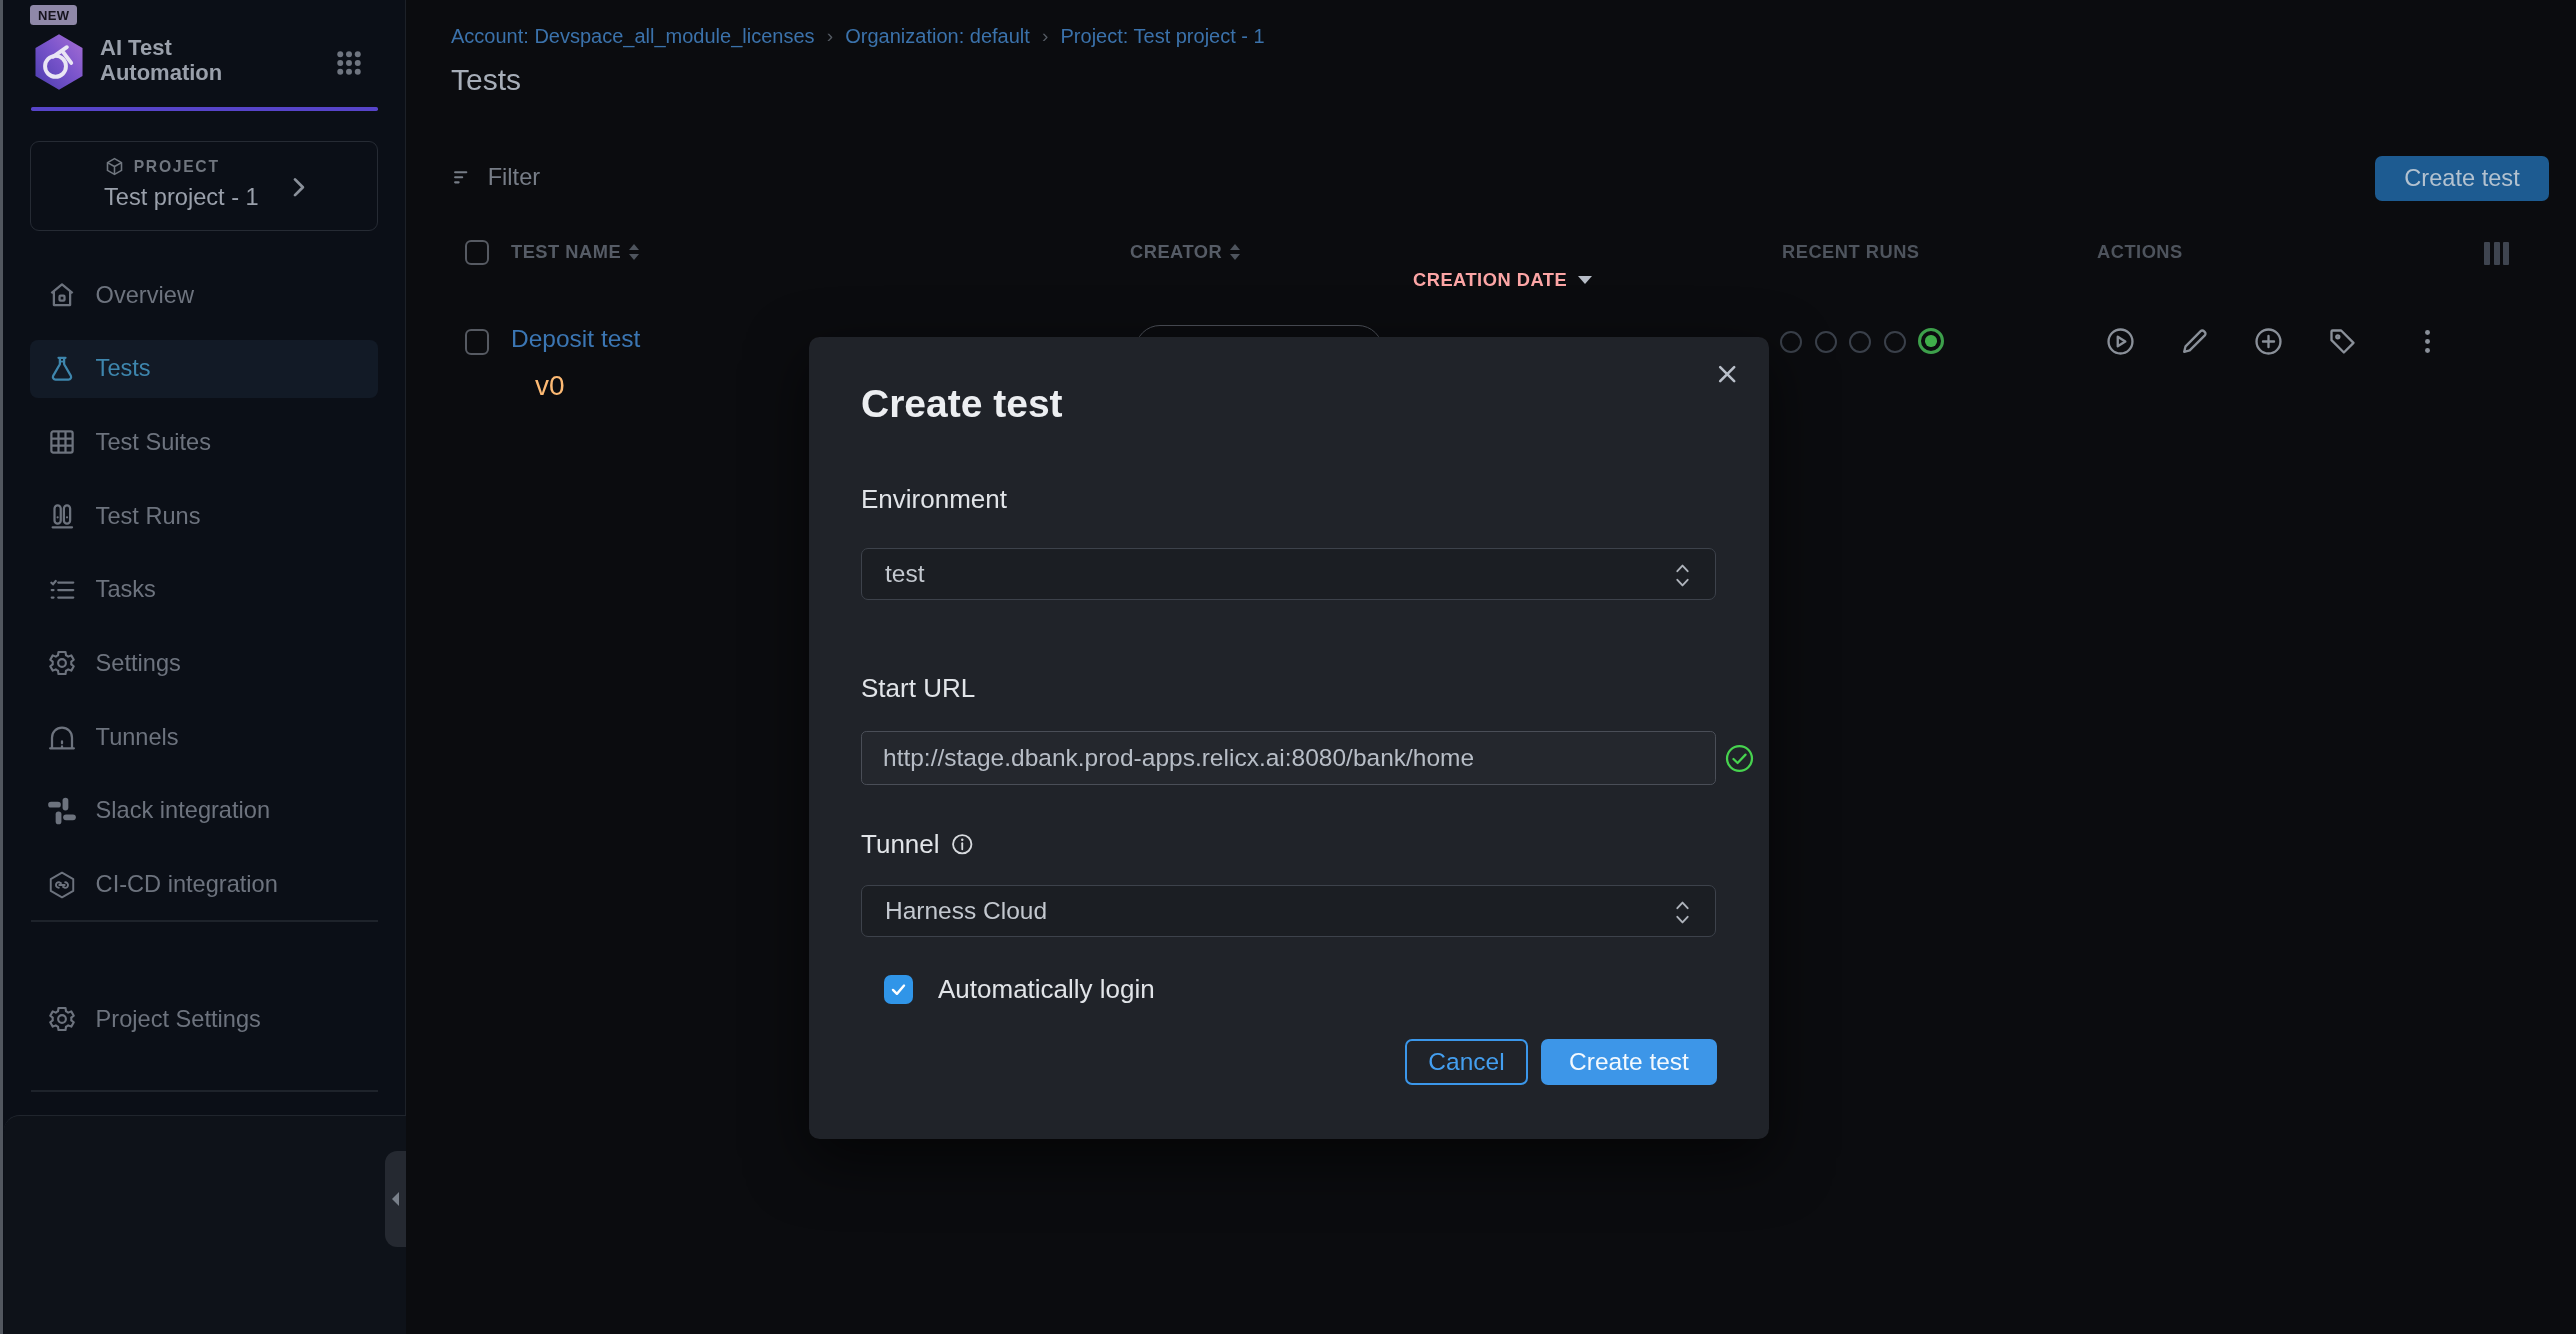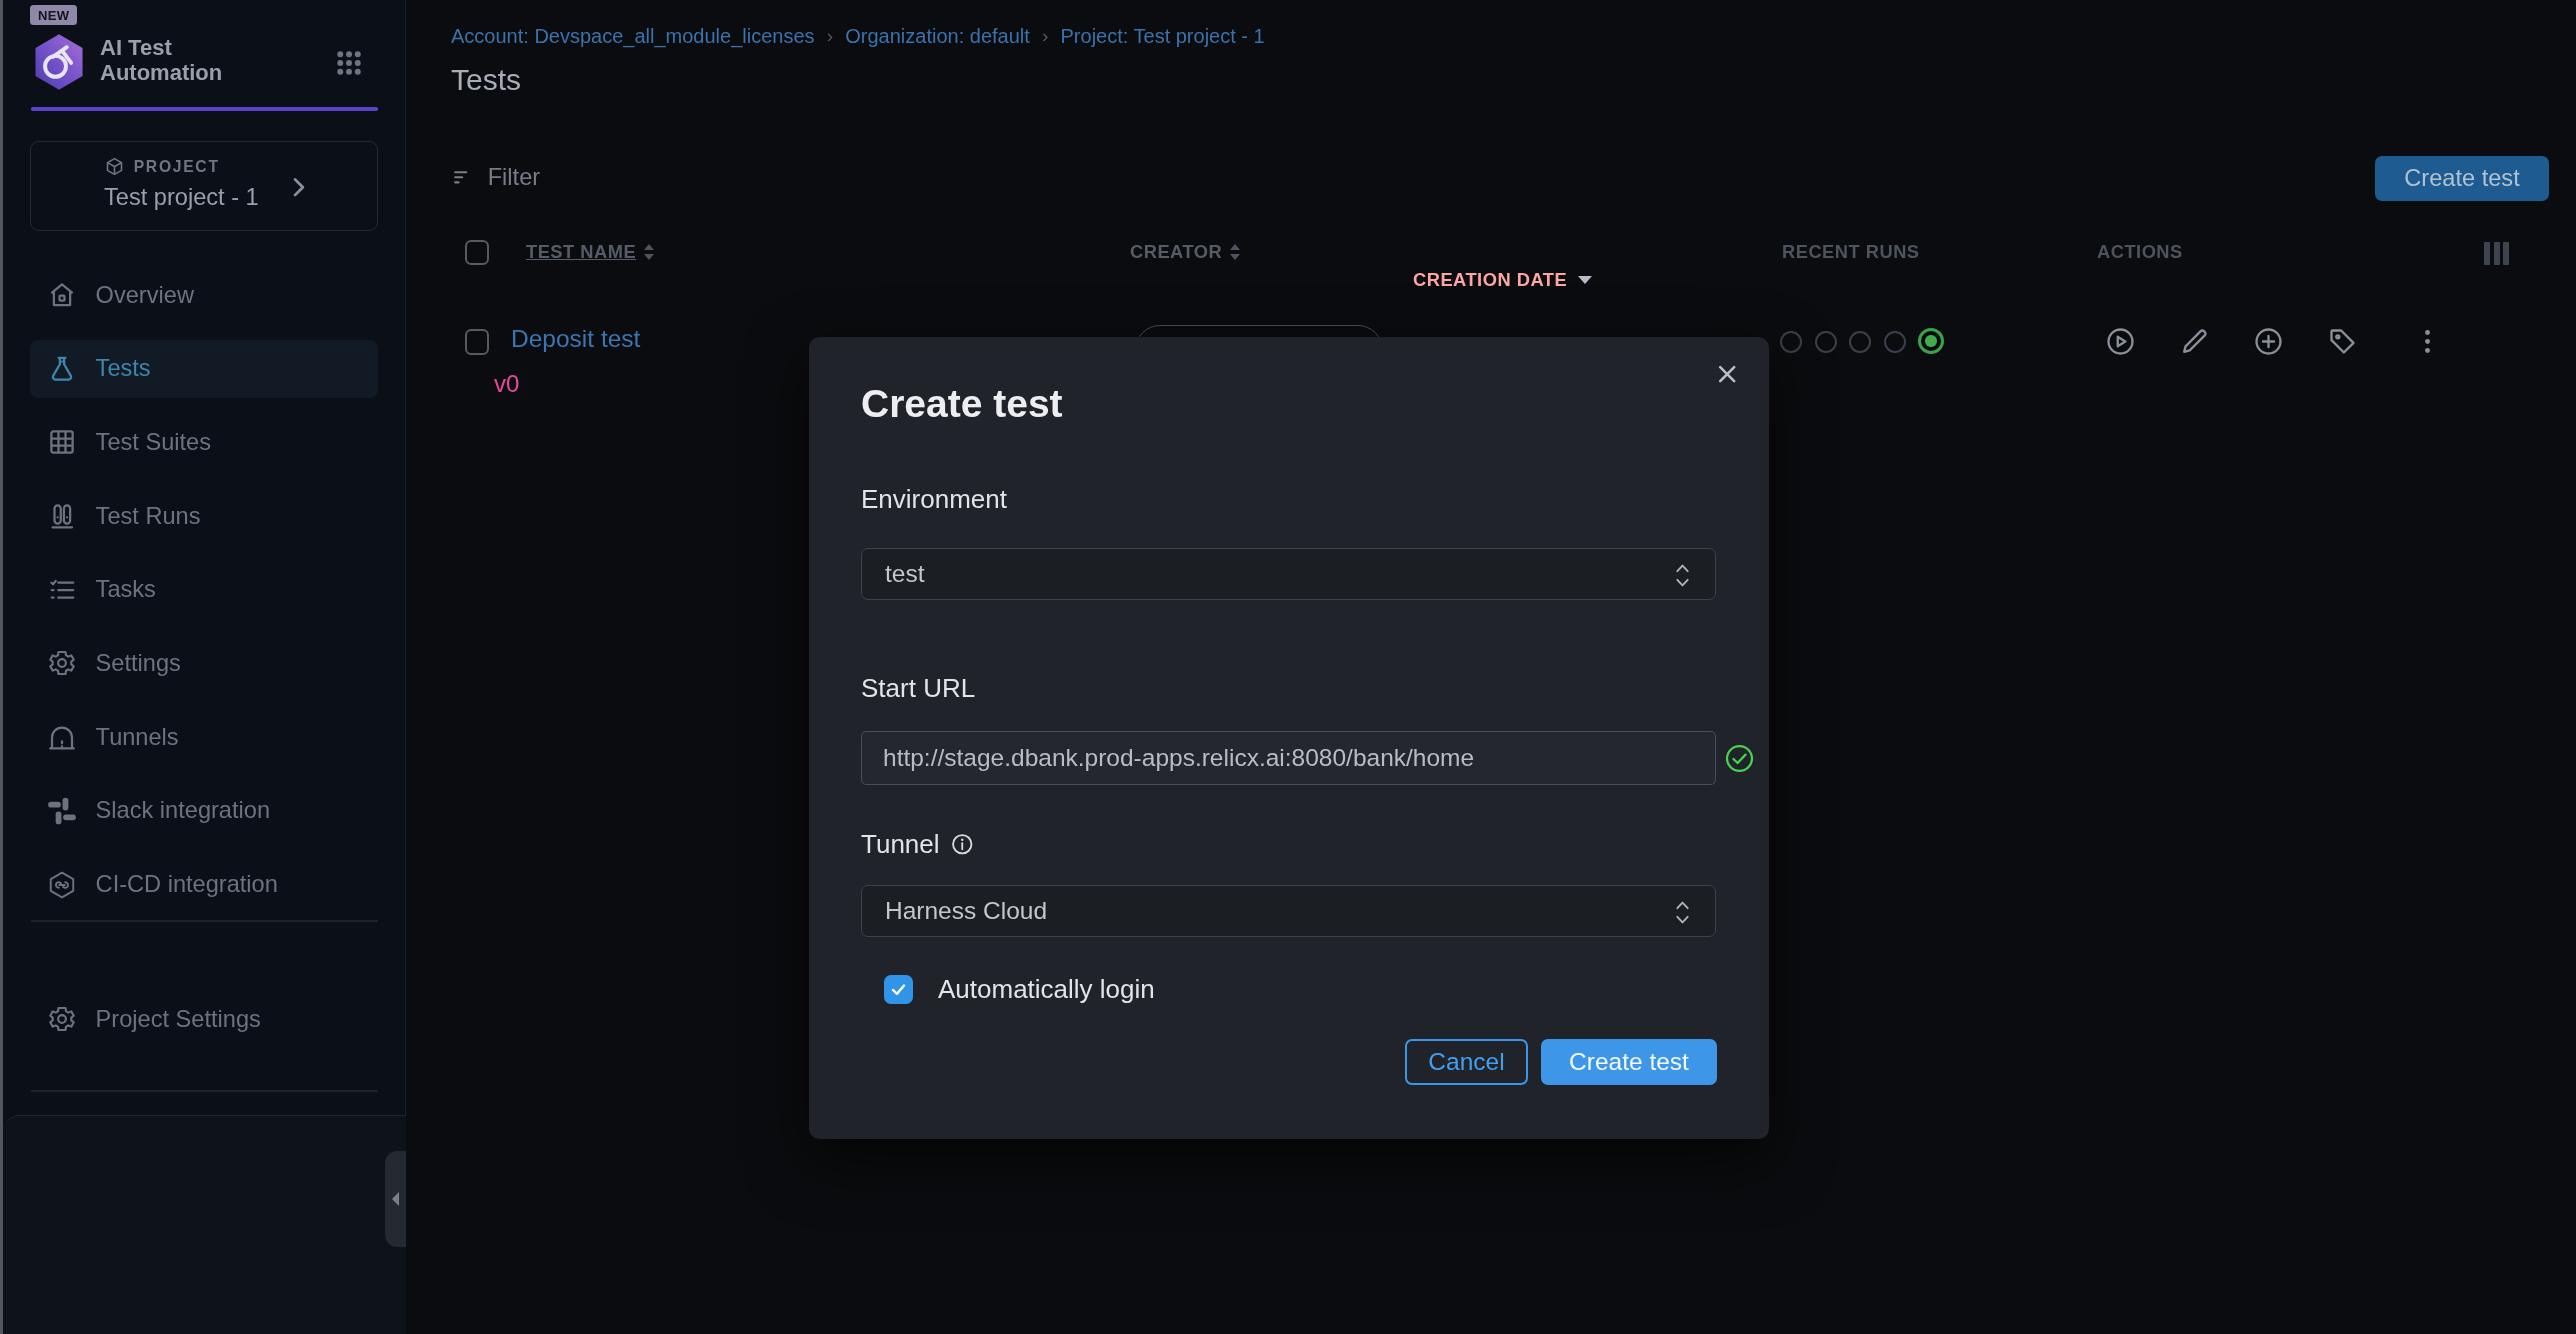--- a/index.html
+++ b/index.html
@@ -53,21 +53,21 @@
   .th.active-sort{color:#fca5a5;margin-top:28px;}
   .sort{display:inline-flex;flex-direction:column;margin-left:7.9px;}
   .sort .s-up{width:0;height:0;border-left:5.2px solid transparent;border-right:5.2px solid transparent;border-bottom:6.1px solid #4e545d;margin-bottom:3.5px;}
   .sort .s-down{width:0;height:0;border-left:5.2px solid transparent;border-right:5.2px solid transparent;border-top:6.1px solid #4e545d;}
   .desc-tri{width:0;height:0;border-left:7px solid transparent;border-right:7px solid transparent;border-top:8.7px solid #b7bdc7;margin-left:10.5px;}
   .cb{width:23.6px;height:25px;border:2.2px solid #565a62;border-radius:6.1px;box-sizing:border-box;}
   .cols-icon{left:2484px;top:242px;display:flex;gap:3.5px;}
   .cols-icon i{width:6.1px;height:23px;background:#3f4550;border-radius:0.9px;}
 
   .row-name{left:511px;top:325px;font-size:24.5px;color:#3b76b3;}
-  .row-version{left:494px;top:370px;font-size:24px;color:#ec4899;}
+  .row-version{left:535px;top:370px;font-size:28px;color:#fdba74;}
   .creator-pill{left:1135px;top:325px;width:248px;height:51px;border:1.7px solid #4a4e56;border-radius:25px;box-sizing:border-box;}
 
   .run-dot{width:22px;height:22px;border:2.6px solid #3a404a;border-radius:50%;box-sizing:border-box;}
   .run-dot.passed{width:26px;height:26px;border:3.1px solid #3da04b;display:flex;align-items:center;justify-content:center;}
   .run-dot.passed i{width:11.4px;height:11.4px;border-radius:50%;background:#3fae4a;}
   .action-icon{color:#8a9099;}
 
   
   .modal{left:809px;top:337px;width:960px;height:802px;background:#202329;border-radius:10.5px;
          box-shadow:0 21px 61px rgba(0,0,0,.6);}
@@ -304,21 +304,21 @@
       <g stroke="#777d87" stroke-width="2" stroke-linecap="round">
           <path d="M4 7 H15 M4 12 H11 M4 17 H7.5"></path>
         </g>
     </svg>
     <span class="filter-label">Filter</span>
   </div>
 
   <div class="abs hdr-create-btn">Create test</div>
 
   <div class="abs cb" style="left:465px;top:240px;"></div>
-  <div class="abs th" style="left:526px;text-decoration:underline;">
+  <div class="abs th" style="left:511px;">
     <span>TEST NAME</span>
     <span class="sort">
         <i class="s-up"></i>
         <i class="s-down"></i>
       </span>
   </div>
   <div class="abs th" style="left:1130px;">
     <span>CREATOR</span>
     <span class="sort">
         <i class="s-up"></i>

